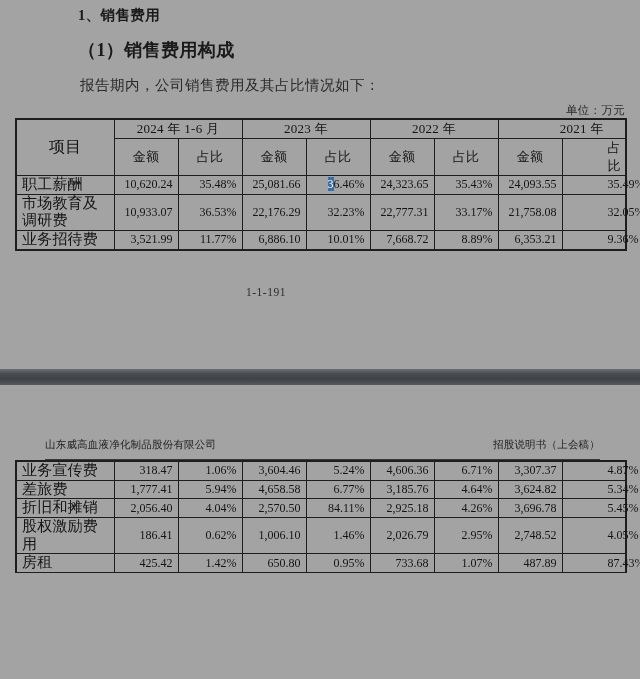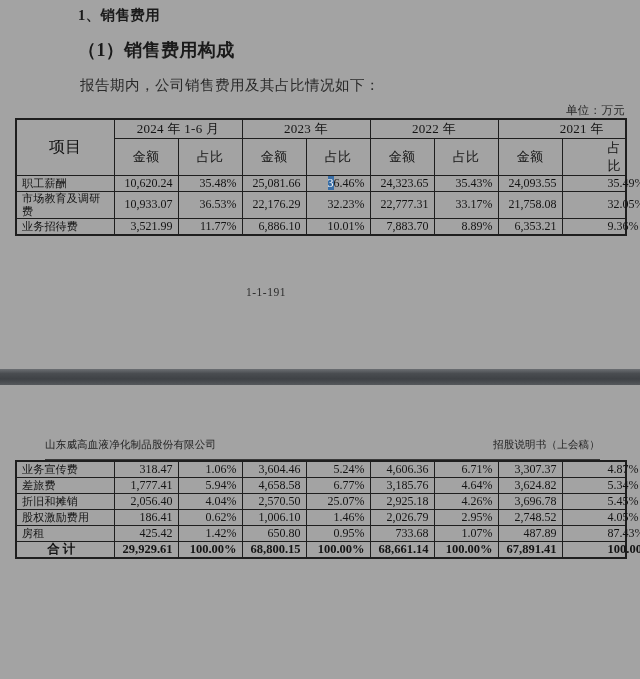--- a/index.html
+++ b/index.html
@@ -122,21 +122,21 @@
     text-align: center;
     font-weight: bold;
     font-size: 13px;
     letter-spacing: .3px;
   }
   th.hdr-item { font-size: 16px; margin-left: 13px; }
   th.hdr-sub  { font-size: 13px; }
 
   td.label {
     text-align: left;
-    font-size: 11px;
+    font-size: 15px;
     letter-spacing: .2px;
     line-height: 1.18;
     padding-left: 6px;
   }
   td.num {
     text-align: right;
     padding-right: 4px;
     font-size: 12px;
     letter-spacing: 0;
   }
@@ -217,21 +217,21 @@
           <td class="num">33.17%</td>
           <td class="num">21,758.08</td>
           <td class="num outer-r">32.05%</td>
         </tr>
         <tr>
           <td class="label outer-l outer-b">业务招待费</td>
           <td class="num outer-b">3,521.99</td>
           <td class="num outer-b">11.77%</td>
           <td class="num outer-b">6,886.10</td>
           <td class="num outer-b">10.01%</td>
-          <td class="num outer-b">7,883.70</td>
+          <td class="num outer-b">7,668.72</td>
           <td class="num outer-b">8.89%</td>
           <td class="num outer-b">6,353.21</td>
           <td class="num outer-r outer-b">9.36%</td>
         </tr>
       </tbody>
   </table>
 
   <div class="page-number">1-1-191</div>
 </div>
 
@@ -277,21 +277,21 @@
           <td class="num">3,185.76</td>
           <td class="num">4.64%</td>
           <td class="num">3,624.82</td>
           <td class="num outer-r">5.34%</td>
         </tr>
         <tr>
           <td class="label outer-l">折旧和摊销</td>
           <td class="num">2,056.40</td>
           <td class="num">4.04%</td>
           <td class="num">2,570.50</td>
-          <td class="num">25.07%</td>
+          <td class="num">84.11%</td>
           <td class="num">2,925.18</td>
           <td class="num">4.26%</td>
           <td class="num">3,696.78</td>
           <td class="num outer-r">5.45%</td>
         </tr>
         <tr>
           <td class="label outer-l">股权激励费用</td>
           <td class="num">186.41</td>
           <td class="num">0.62%</td>
           <td class="num">1,006.10</td>
@@ -305,26 +305,15 @@
           <td class="label outer-l">房租</td>
           <td class="num">425.42</td>
           <td class="num">1.42%</td>
           <td class="num">650.80</td>
           <td class="num">0.95%</td>
           <td class="num">733.68</td>
           <td class="num">1.07%</td>
           <td class="num">487.89</td>
           <td class="num outer-r">87.43%</td>
         </tr>
-        <tr class="total">
-          <td class="label outer-l outer-b">合计</td>
-          <td class="num outer-b">29,929.61</td>
-          <td class="num outer-b">100.00%</td>
-          <td class="num outer-b">68,800.15</td>
-          <td class="num outer-b">100.00%</td>
-          <td class="num outer-b">68,661.14</td>
-          <td class="num outer-b">100.00%</td>
-          <td class="num outer-b">67,891.41</td>
-          <td class="num outer-r outer-b">100.00%</td>
-        </tr>
       </tbody>
   </table>
 </div>
 
 </body></html>

